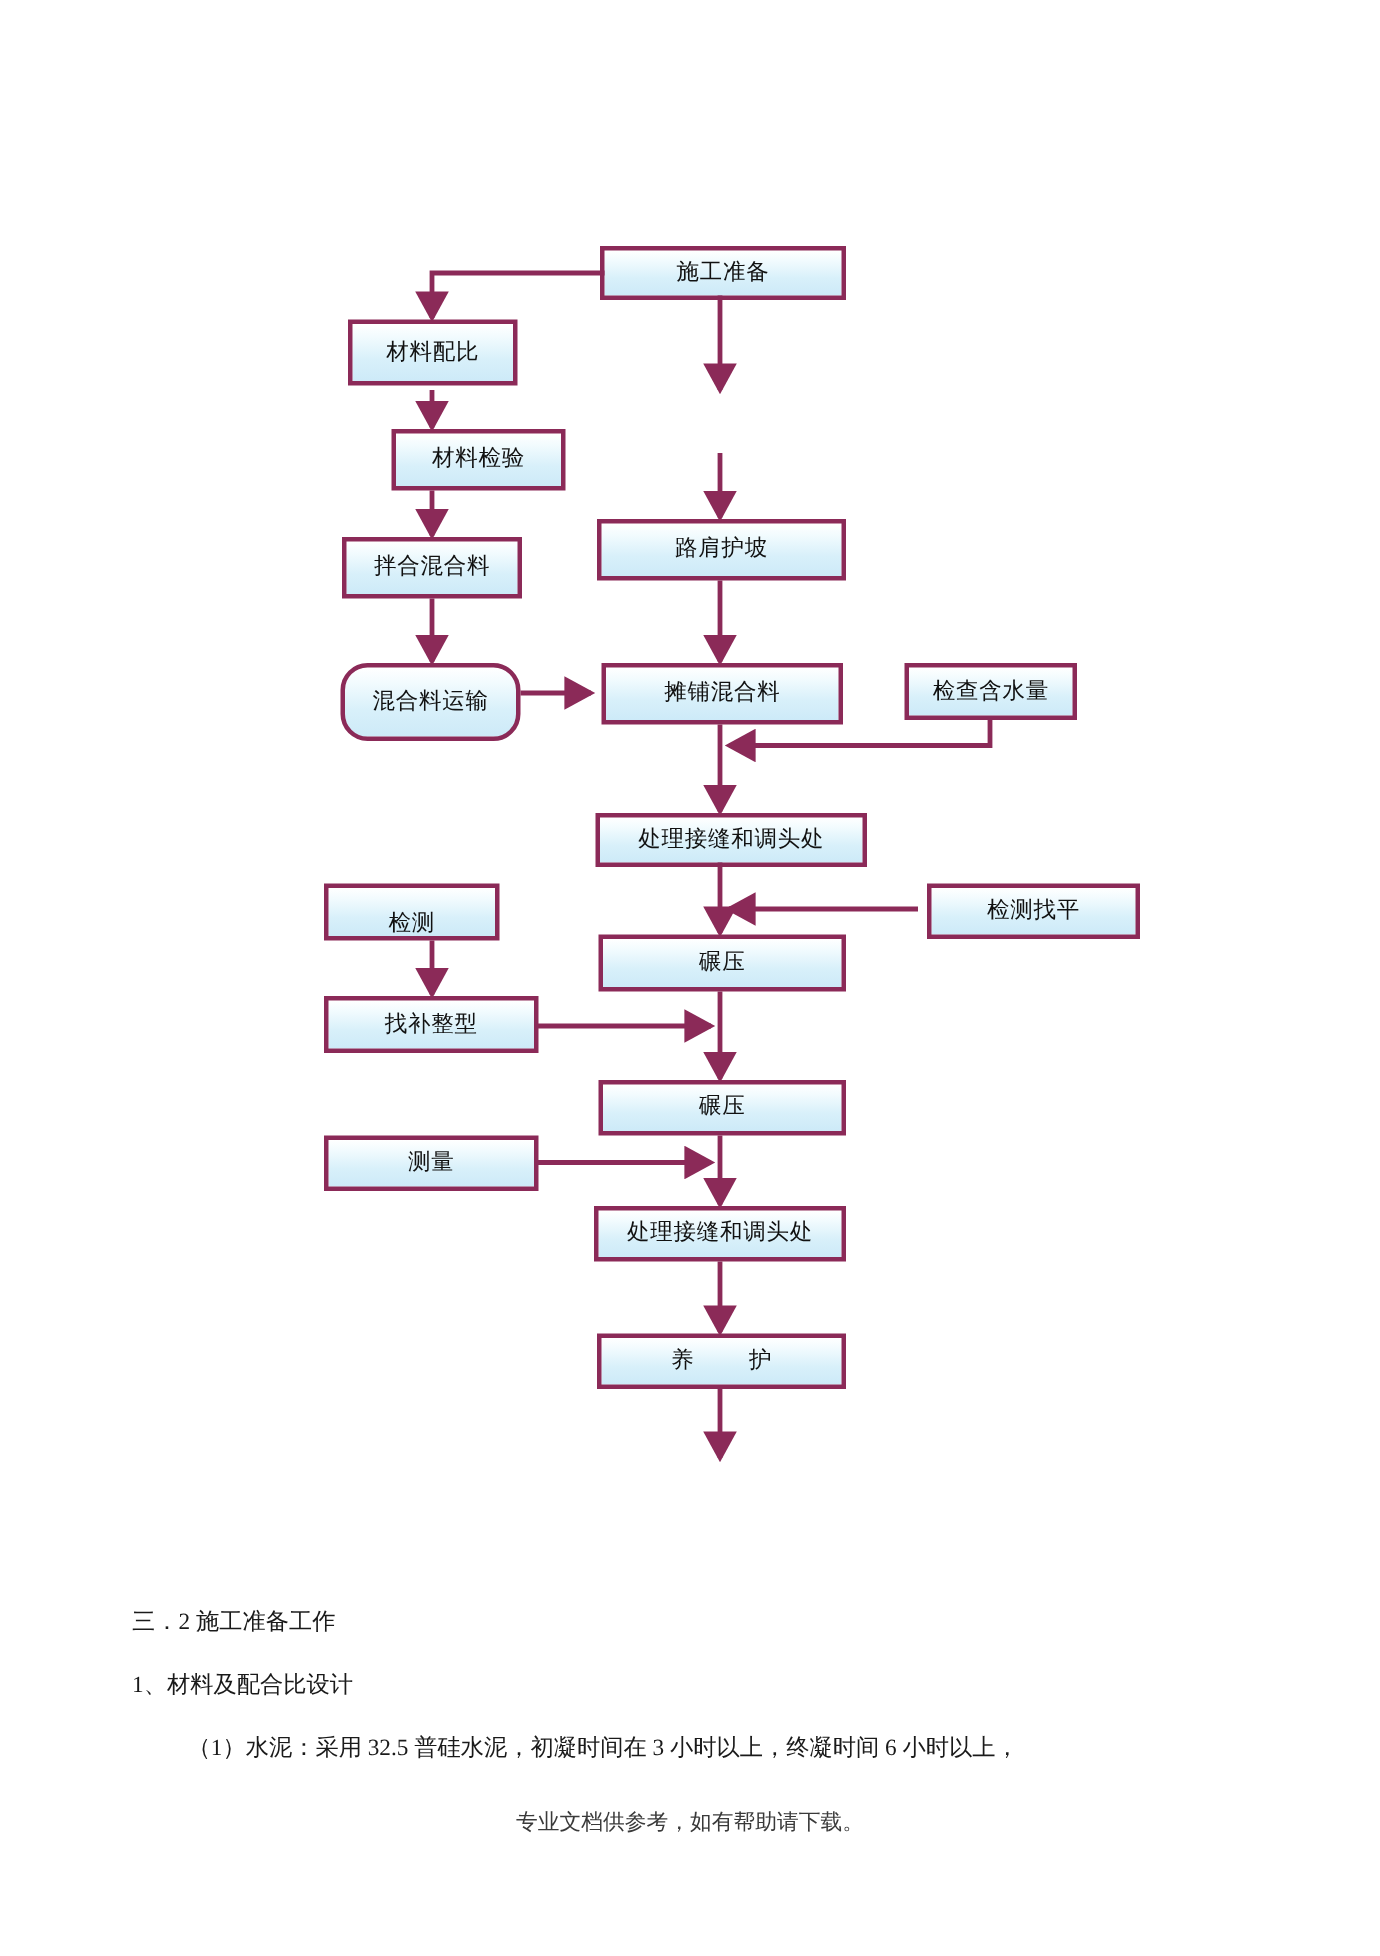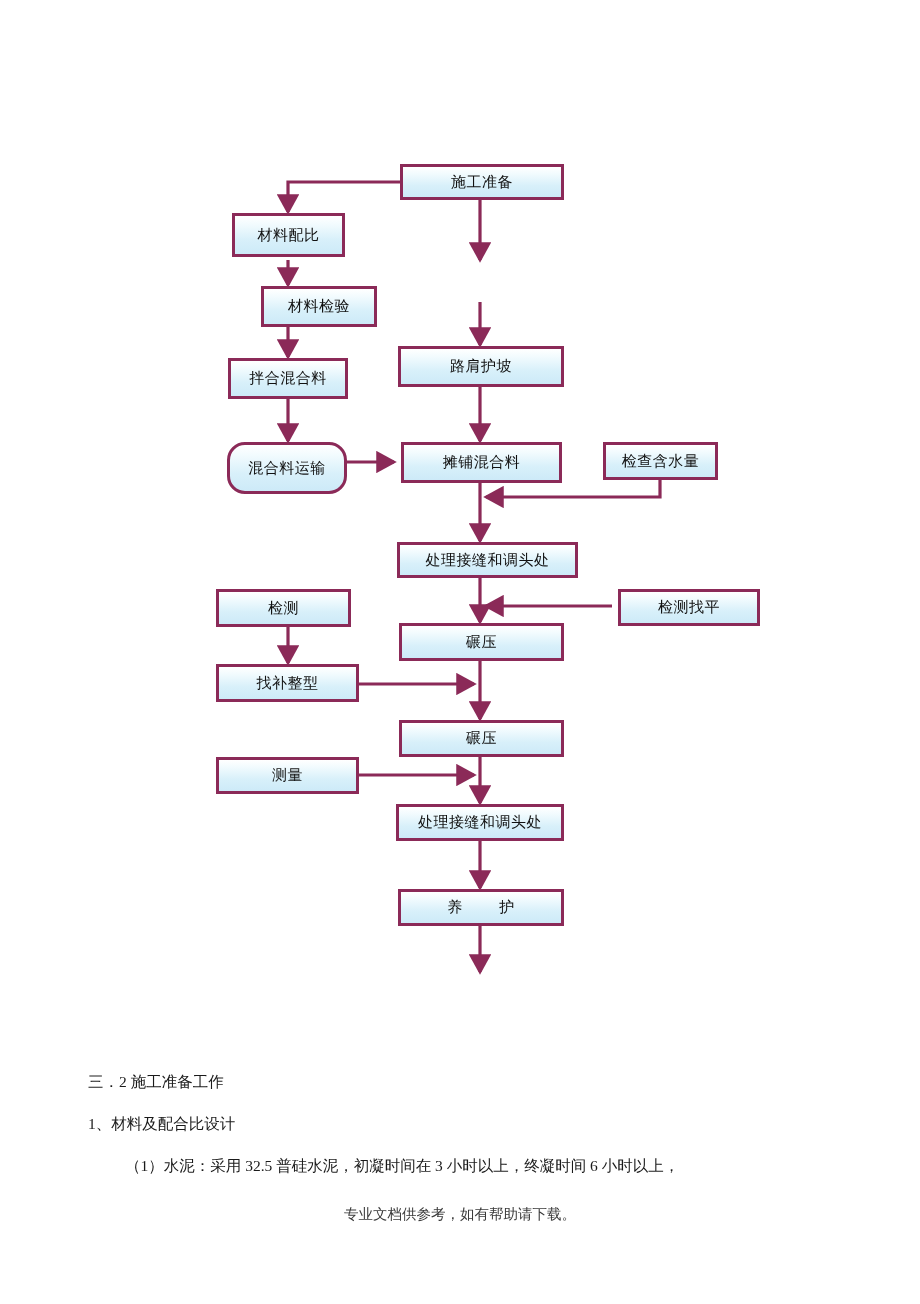--- a/index.html
+++ b/index.html
@@ -180,21 +180,21 @@
   </div>
 
   <div class="node" style="left:228px; top:358px; width:120px; height:41px;">
     <span class="lbl">拌合混合料</span>
   </div>
 
   <div class="node" style="left:227px; top:442px; width:120px; height:52px;border-radius:18px;">
     <span class="lbl">混合料运输</span>
   </div>
 
-  <div class="node" style="left:216px; top:589px; width:135px; height:38px;">
+  <div class="node" style="left:216px; top:589px; width:117px; height:38px;align-items:flex-end;">
     <span class="lbl">检测</span>
   </div>
 
   <div class="node" style="left:216px; top:664px; width:143px; height:38px;">
     <span class="lbl">找补整型</span>
   </div>
 
   <div class="node" style="left:216px; top:757px; width:143px; height:37px;">
     <span class="lbl">测量</span>
   </div>

